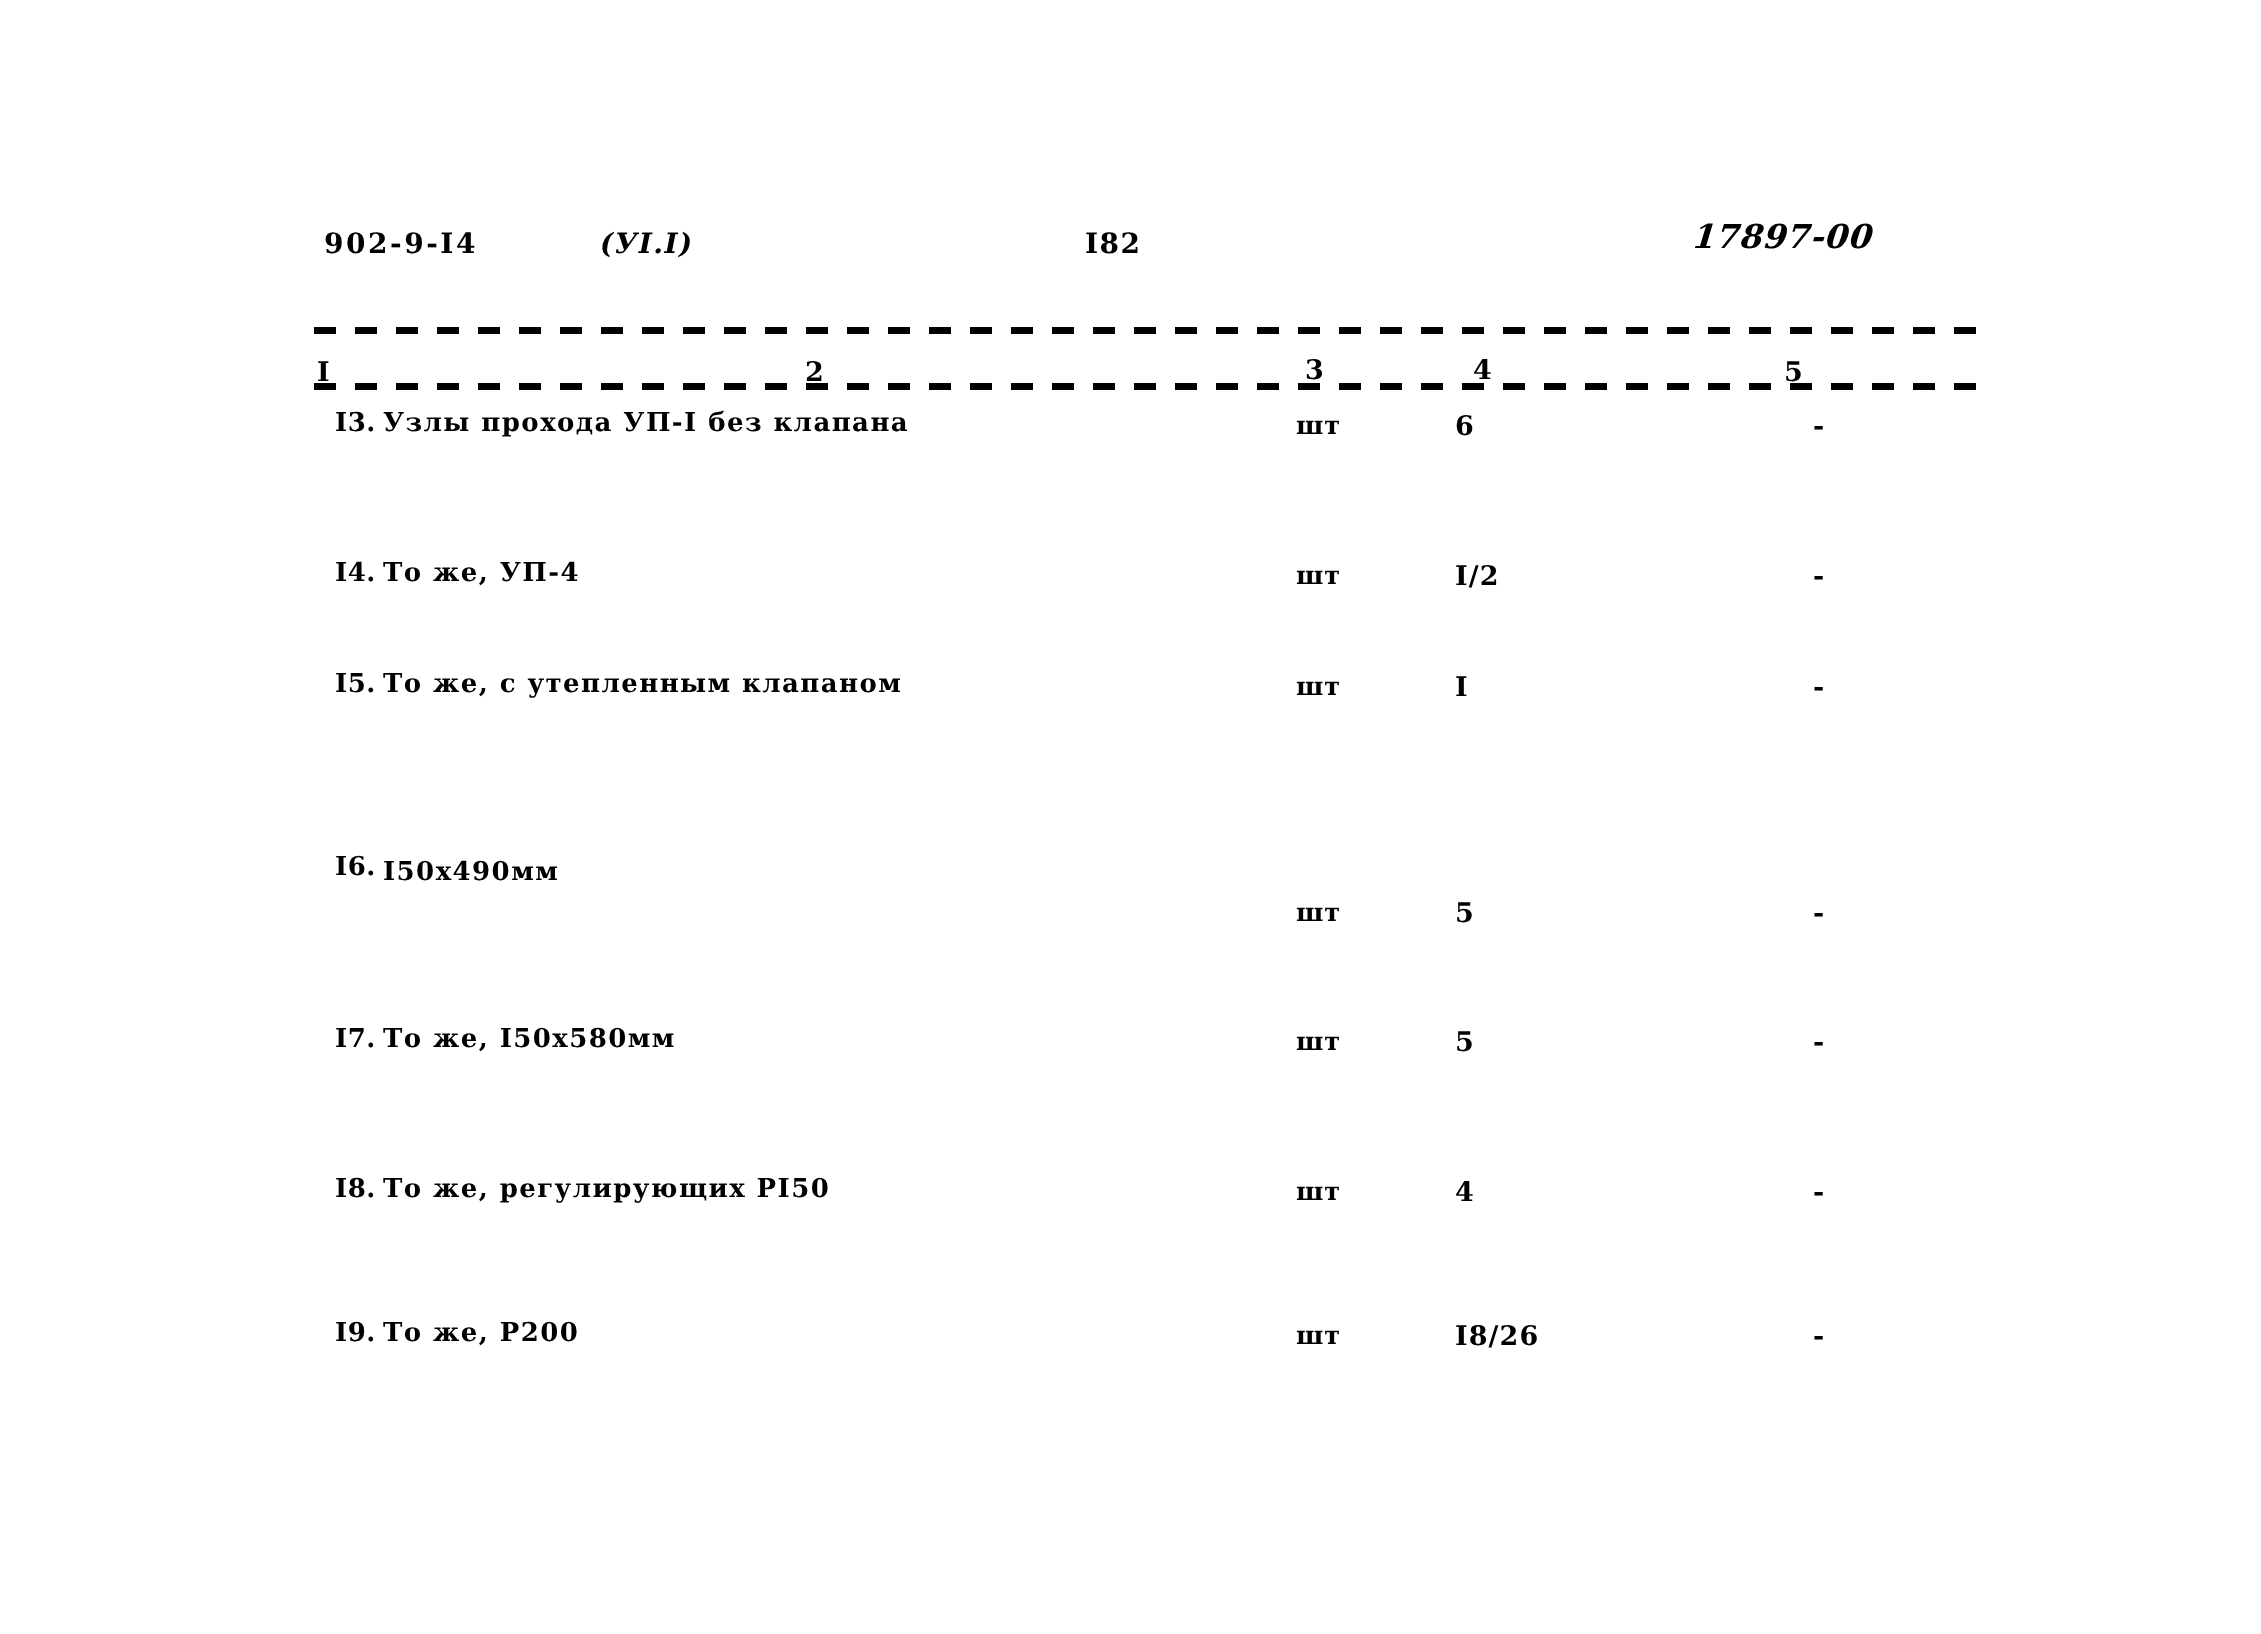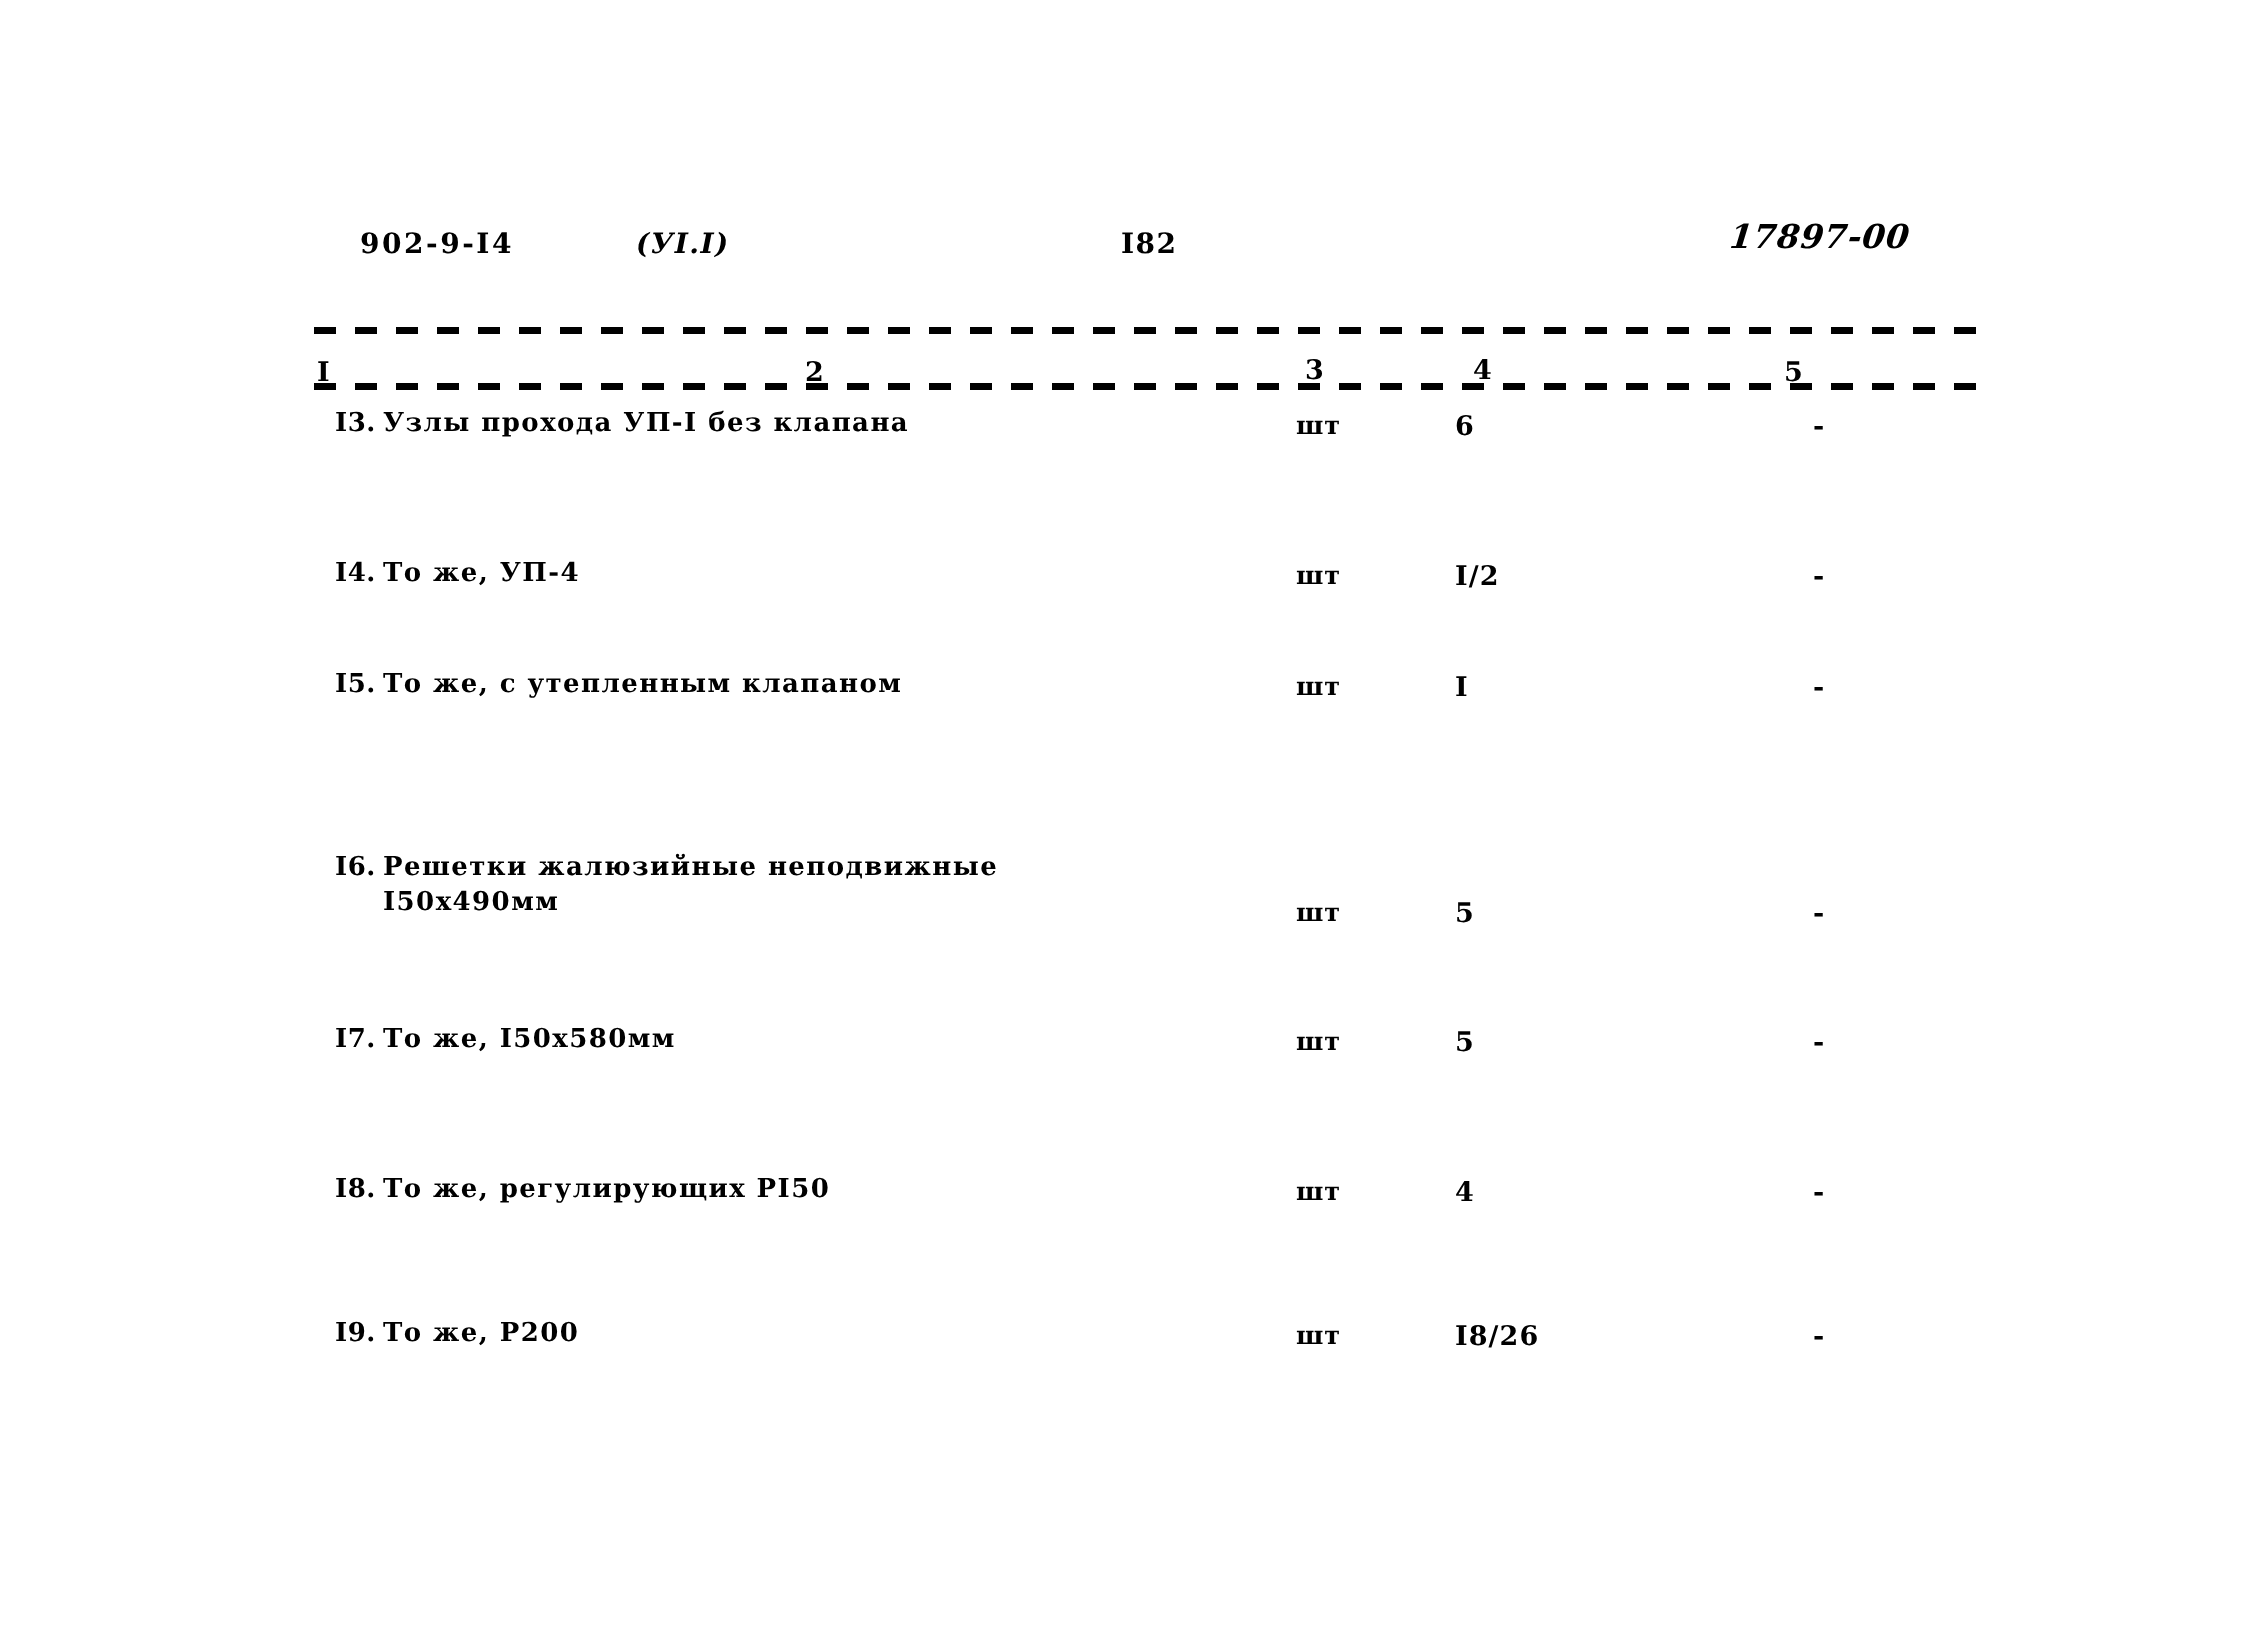--- a/index.html
+++ b/index.html
@@ -34,21 +34,20 @@
     -webkit-font-smoothing: none;
     text-rendering: geometricPrecision;
   }
 
   
   #header-row {
     position: absolute;
     left: 0; top: 0;
     width: 2222px;
     height: 1634px;
-    margin-left: 36px;
   }
 
   #doc-code {
     position: absolute;
     left: 324px;
     top: 227px;
     font-size: 28px;
     letter-spacing: 0.09em;
   }
   #series-code {
@@ -238,21 +237,21 @@
     <div class="row" id="row-15">
       <div class="tw cell-index">I5.</div>
       <div class="tw cell-name"><span>То же, с утепленным клапаном</span></div>
       <div class="tw cell-unit">шт</div>
       <div class="tw cell-qty">I</div>
       <div class="tw cell-note">-</div>
     </div>
 
     <div class="row" id="row-16">
       <div class="tw cell-index">I6.</div>
-      <div class="tw cell-name"><span>Решетки жалюзийные неподвижные</span><span class="line2">I50x490мм</span></div>
+      <div class="tw cell-name"><span class="line2">I50x490мм</span></div>
       <div class="tw cell-unit">шт</div>
       <div class="tw cell-qty">5</div>
       <div class="tw cell-note">-</div>
     </div>
 
     <div class="row" id="row-17">
       <div class="tw cell-index">I7.</div>
       <div class="tw cell-name"><span>То же, I50x580мм</span></div>
       <div class="tw cell-unit">шт</div>
       <div class="tw cell-qty">5</div>

